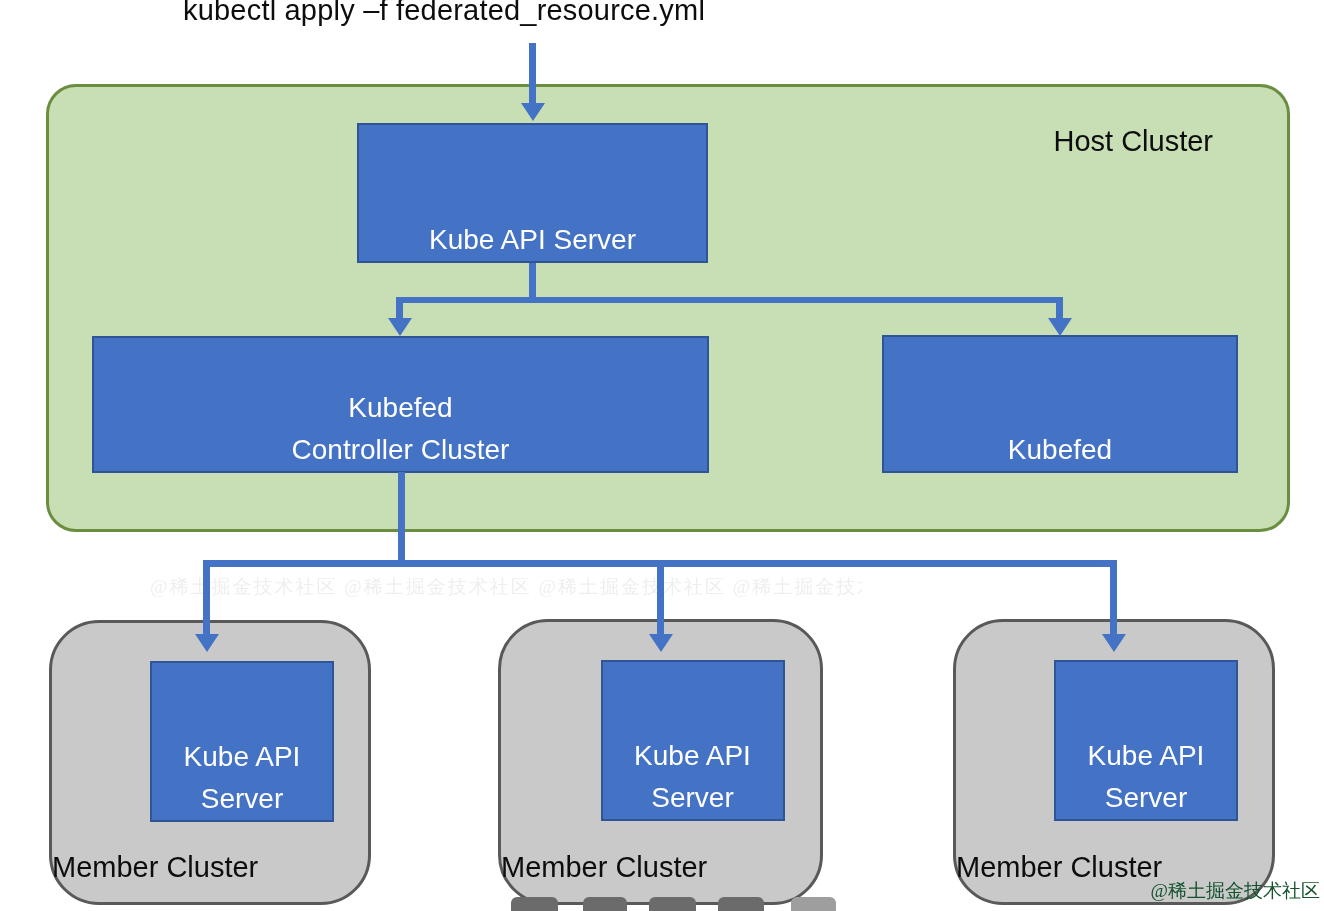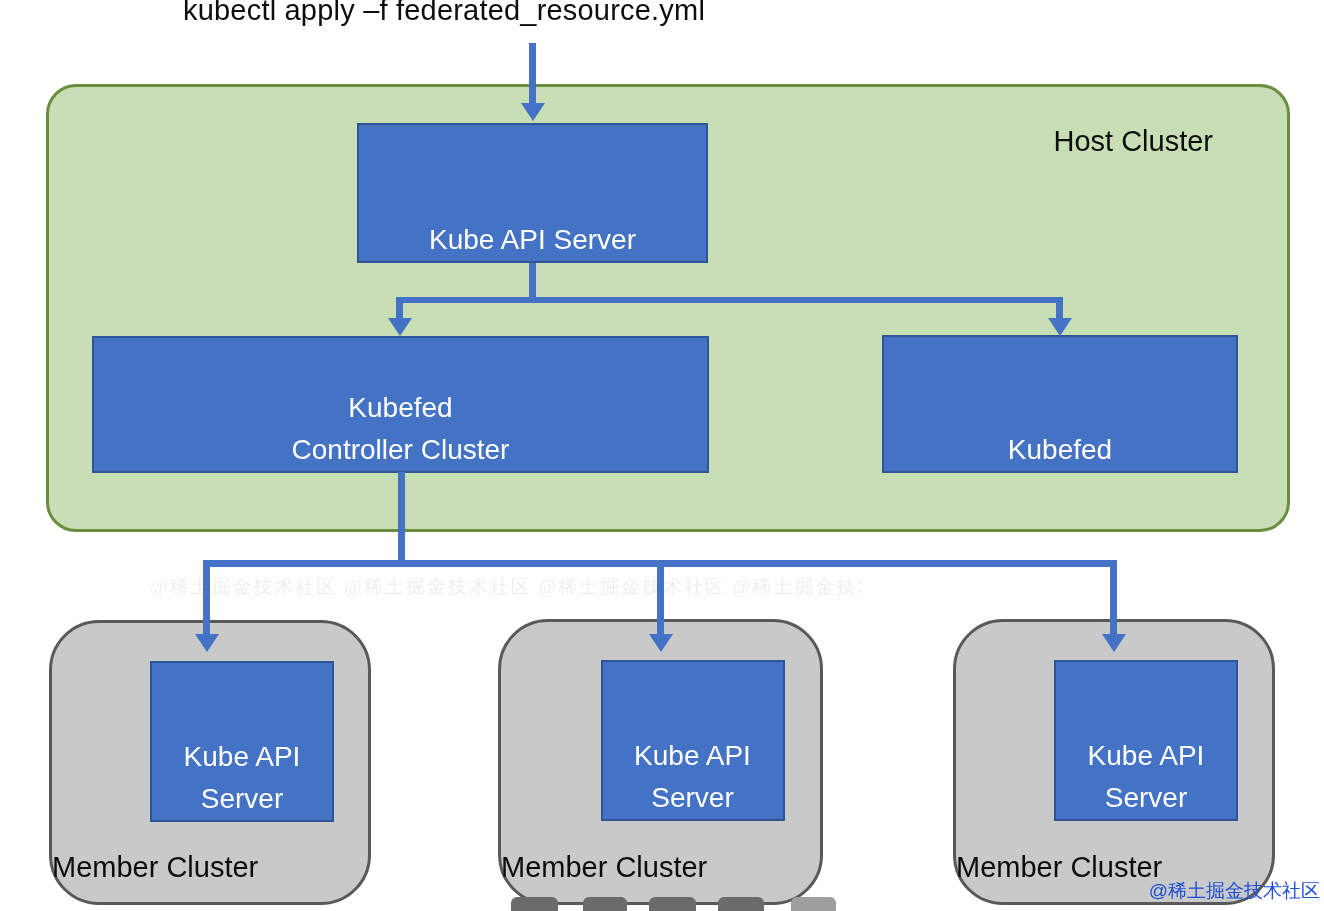--- a/index.html
+++ b/index.html
@@ -64,22 +64,22 @@
   .cutoff-box {
     position:absolute; top:897px; height:16px;
     background:var(--cutoff-dark,#6b6b6b);
     border-radius:6px 6px 0 0; z-index:6;
   }
   .cutoff-box.light { background:var(--cutoff-light,#9e9e9e); }
 
   
   .watermark {
     position:absolute; right:4px; top:878px; z-index:7;
-    font-size:19px; color:#1d4ed8; white-space:nowrap;
-    font-family:Liberation Sans, sans-serif;
+    font-size:19px; color:#14532d; white-space:nowrap;
+    font-family:Liberation Serif, serif;
   }
   .watermark-band {
     position:absolute; left:150px; top:574px; width:712px; height:26px; z-index:1;
     font-size:19px; color:#777; opacity:0.12; letter-spacing:2px;
     white-space:nowrap; overflow:hidden;
     font-family:"Liberation Serif", serif;
   }
 </style>
 </head>
 <body>

